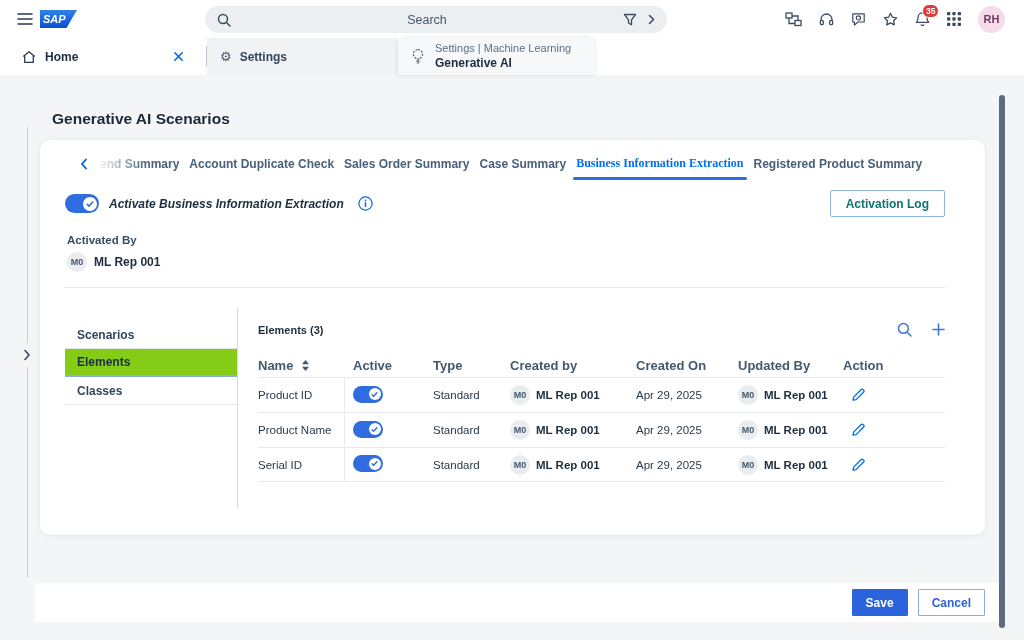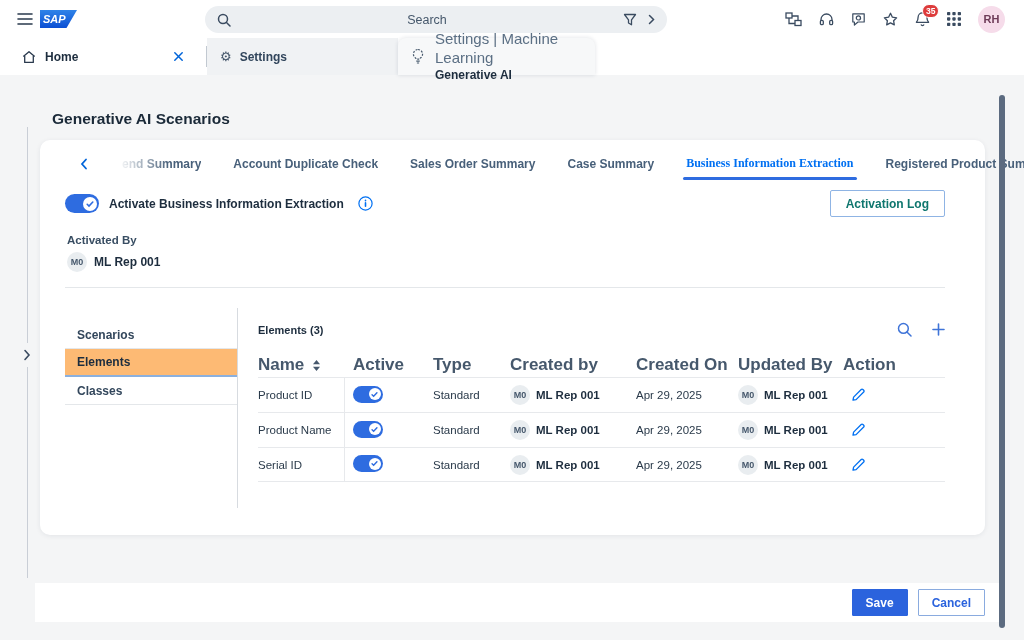--- a/index.html
+++ b/index.html
@@ -42,73 +42,73 @@
   .strip-div { position:absolute; left:206px; top:8px; width:1px; height:21px; background:#c2c9d1; }
   .settings-tab { position:absolute; left:207px; top:0; width:191px; height:37px; background:#f0f2f4; display:flex; align-items:center; gap:8px; padding-left:13px; cursor:pointer; }
   .settings-tab .gear { font-size:13px; color:#46586c; line-height:1; }
   .settings-tab .settings-label { font-weight:bold; font-size:12px; color:#32465c; }
   .active-shell-tab {
     position:absolute; left:398px; top:0; width:197px; height:37px; background:#f7f8f9;
     border-radius:8px 8px 0 0; box-shadow:0 0 4px rgba(30,45,70,.14);
     display:flex; align-items:center; gap:10px; padding-left:13px; cursor:pointer;
   }
   .ast-text { display:flex; flex-direction:column; line-height:1.25; }
-  .ast-crumb { font-size:15px; color:#5b6f84; }
+  .ast-crumb { font-size:11px; color:#5b6f84; }
   .ast-title { font-size:12px; font-weight:bold; color:#1d2d3e; }
   
   .rail-line { position:absolute; left:27px; top:127px; width:1px; height:451px; background:#c9ced6; }
   .rail-expander { position:absolute; left:18px; top:343px; width:18px; height:24px; background:#f4f5f6; border:none; cursor:pointer; display:flex; align-items:center; justify-content:center; padding:0; }
   
   .page-title { position:absolute; left:52px; top:110px; margin:0; font-size:15.5px; font-weight:bold; color:#1a2938; }
   .card {
     position:absolute; left:40px; top:140px; width:945px; height:395px;
     background:#fff; border-radius:10px; box-shadow:0 1px 5px rgba(28,40,60,.08);
   }
   
-  .scn-tabs { display:flex; align-items:center; gap:32px; padding:16px 20px 0 38px; }
+  .scn-tabs { display:flex; align-items:center; gap:10px; padding:16px 20px 0 38px; }
   .scn-back { background:none; border:none; padding:0 2px; cursor:pointer; display:flex; }
   .scn-tab { position:relative; font-size:12px; font-weight:bold; color:#48607a; cursor:pointer; white-space:nowrap; }
   .scn-tab.active { color:#0070f2;font-family:Liberation Serif, serif; }
   .scn-tab.active::after { content:""; position:absolute; left:-3px; right:-3px; bottom:-9px; height:3px; border-radius:2px; background:#2e6ce0; }
   .fade-left { -webkit-mask-image:linear-gradient(to right, rgba(0,0,0,.08), #000 60%); mask-image:linear-gradient(to right, rgba(0,0,0,.08), #000 60%); }
   
   .toggle-row { display:flex; align-items:center; gap:10px; margin:19px 40px 0 25px; }
   .switch { width:34px; height:19px; border-radius:10px; background:#2e6ce0; border:none; position:relative; cursor:pointer; padding:0; flex:none; }
   .switch .knob { position:absolute; right:2.5px; top:2.5px; width:14px; height:14px; border-radius:50%; background:#fff; color:#2e6ce0; display:flex; align-items:center; justify-content:center; }
   .switch.small { width:30px; height:17px; }
   .switch.small .knob { width:12px; height:12px; }
-  .toggle-label { font-size:12px; font-weight:bold; color:#1d2d3e; }
+  .toggle-label { font-size:12px; font-weight:bold; color:#1d2d3e;font-style:italic; }
   .info-btn { background:none; border:none; padding:0; margin-left:4px; cursor:pointer; display:flex; }
   .log-btn {
     margin-left:auto; height:27px; padding:1px 15px; background:#fff; color:#0f766e;
     border:1px solid #8fb4e4; border-radius:2px; font:bold 12px "Liberation Sans", sans-serif; cursor:pointer;
   }
   
   .fields { display:flex; margin:17px 40px 0 27px; }
   .field:first-child { width:441px; }
   .field-label { font-size:11.5px; font-weight:bold; color:#394e63; }
   .field-value { margin-top:9px; font-size:13px; color:#28323c; }
   .by-value { display:flex; align-items:center; gap:7px; margin-top:6px; }
   .chip { width:20px; height:20px; border-radius:50%; background:#e9edf0; color:#46586c; font-size:9px; font-weight:bold; display:flex; align-items:center; justify-content:center; flex:none; }
   .by-name { font-size:12px; font-weight:bold; color:#1d2d3e; }
   .hr { height:1px; background:#e4e7ea; margin:15px 40px 0 25px; }
   
   .split { display:flex; }
   .side-list { width:172px; margin:33px 0 0 25px; padding:0; list-style:none; flex:none; }
   .side-item { height:28px; display:flex; align-items:center; padding-left:12px; font-size:12px; font-weight:bold; color:#33475c; border-bottom:1px solid #e4e7ea; cursor:pointer; }
-  .side-item.selected { background:#fdba74; color:#1d2d3e; border-bottom:2px solid #8bb0de; }
+  .side-item.selected { background:#84cc16; color:#1d2d3e; border-bottom:2px solid #8bb0de; }
   .vsep { width:1px; background:#d7dbe0; height:200px; margin-top:20px; flex:none; }
   .pane { flex:1; padding:0 40px 0 20px; }
   .pane-header { display:flex; align-items:center; margin-top:34px; }
   .pane-title { font-size:11px; font-weight:bold; color:#1d2d3e; }
   .pane-actions { margin-left:auto; display:flex; align-items:center; gap:20px; }
   .pane-actions button { background:none; border:none; padding:0; cursor:pointer; display:flex; }
   .tbl { margin-top:16px; }
   .tbl-head, .tbl-row { display:grid; grid-template-columns:95px 80px 77px 126px 102px 105px 1fr; align-items:center; }
-  .tbl-head { height:24px; font-size:17px; font-weight:bold; color:#46586c; }
+  .tbl-head { height:24px; font-size:13px; font-weight:bold; color:#46586c; }
   .th-name { display:flex; align-items:center; gap:8px; cursor:pointer; }
   .tbl-row { height:35px; border-top:1px solid #e7e9ec; font-size:11.5px; color:#2a3a4a; }
   .tbl-row:last-child { border-bottom:1px solid #e7e9ec; }
   .cell-name { align-self:stretch; display:flex; align-items:center; border-right:1px solid #e7e9ec; margin-right:8px; }
   .cell-by { display:flex; align-items:center; gap:6px; }
   .cell-by .nm { font-weight:bold; color:#1d2d3e; }
   .edit-btn { background:none; border:none; padding:0; cursor:pointer; display:flex; margin-left:8px; }
   
   .footer-bar {
     position:absolute; left:35px; top:583px; width:970px; height:39px; background:#fff;

